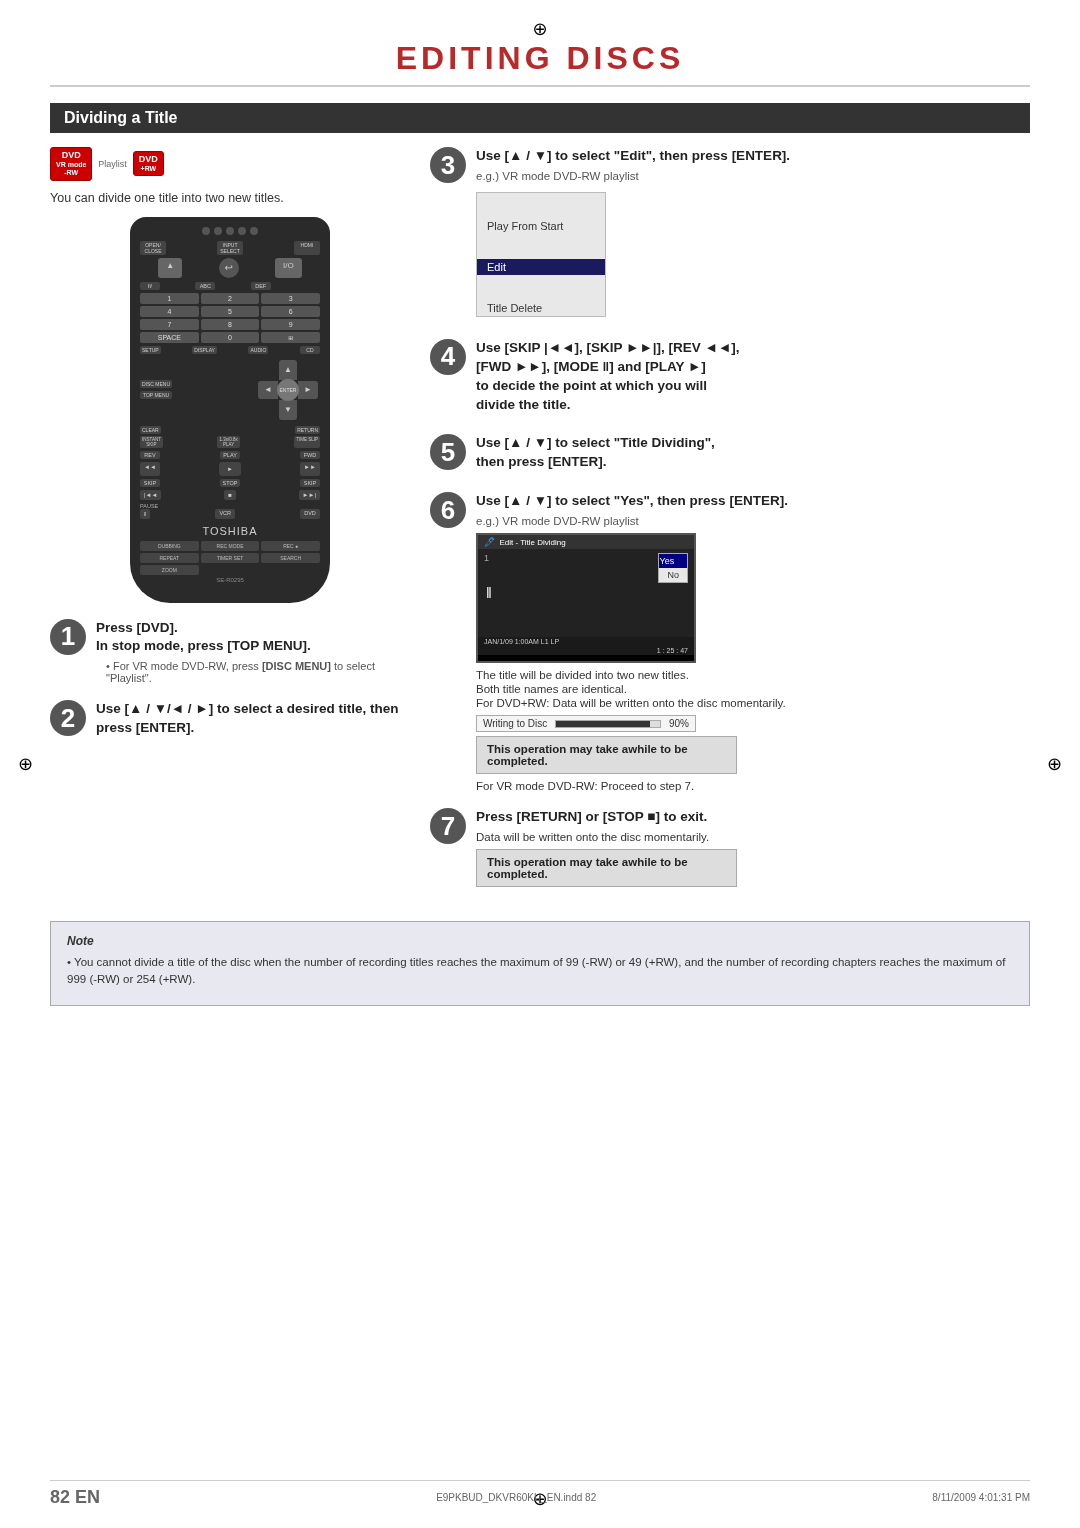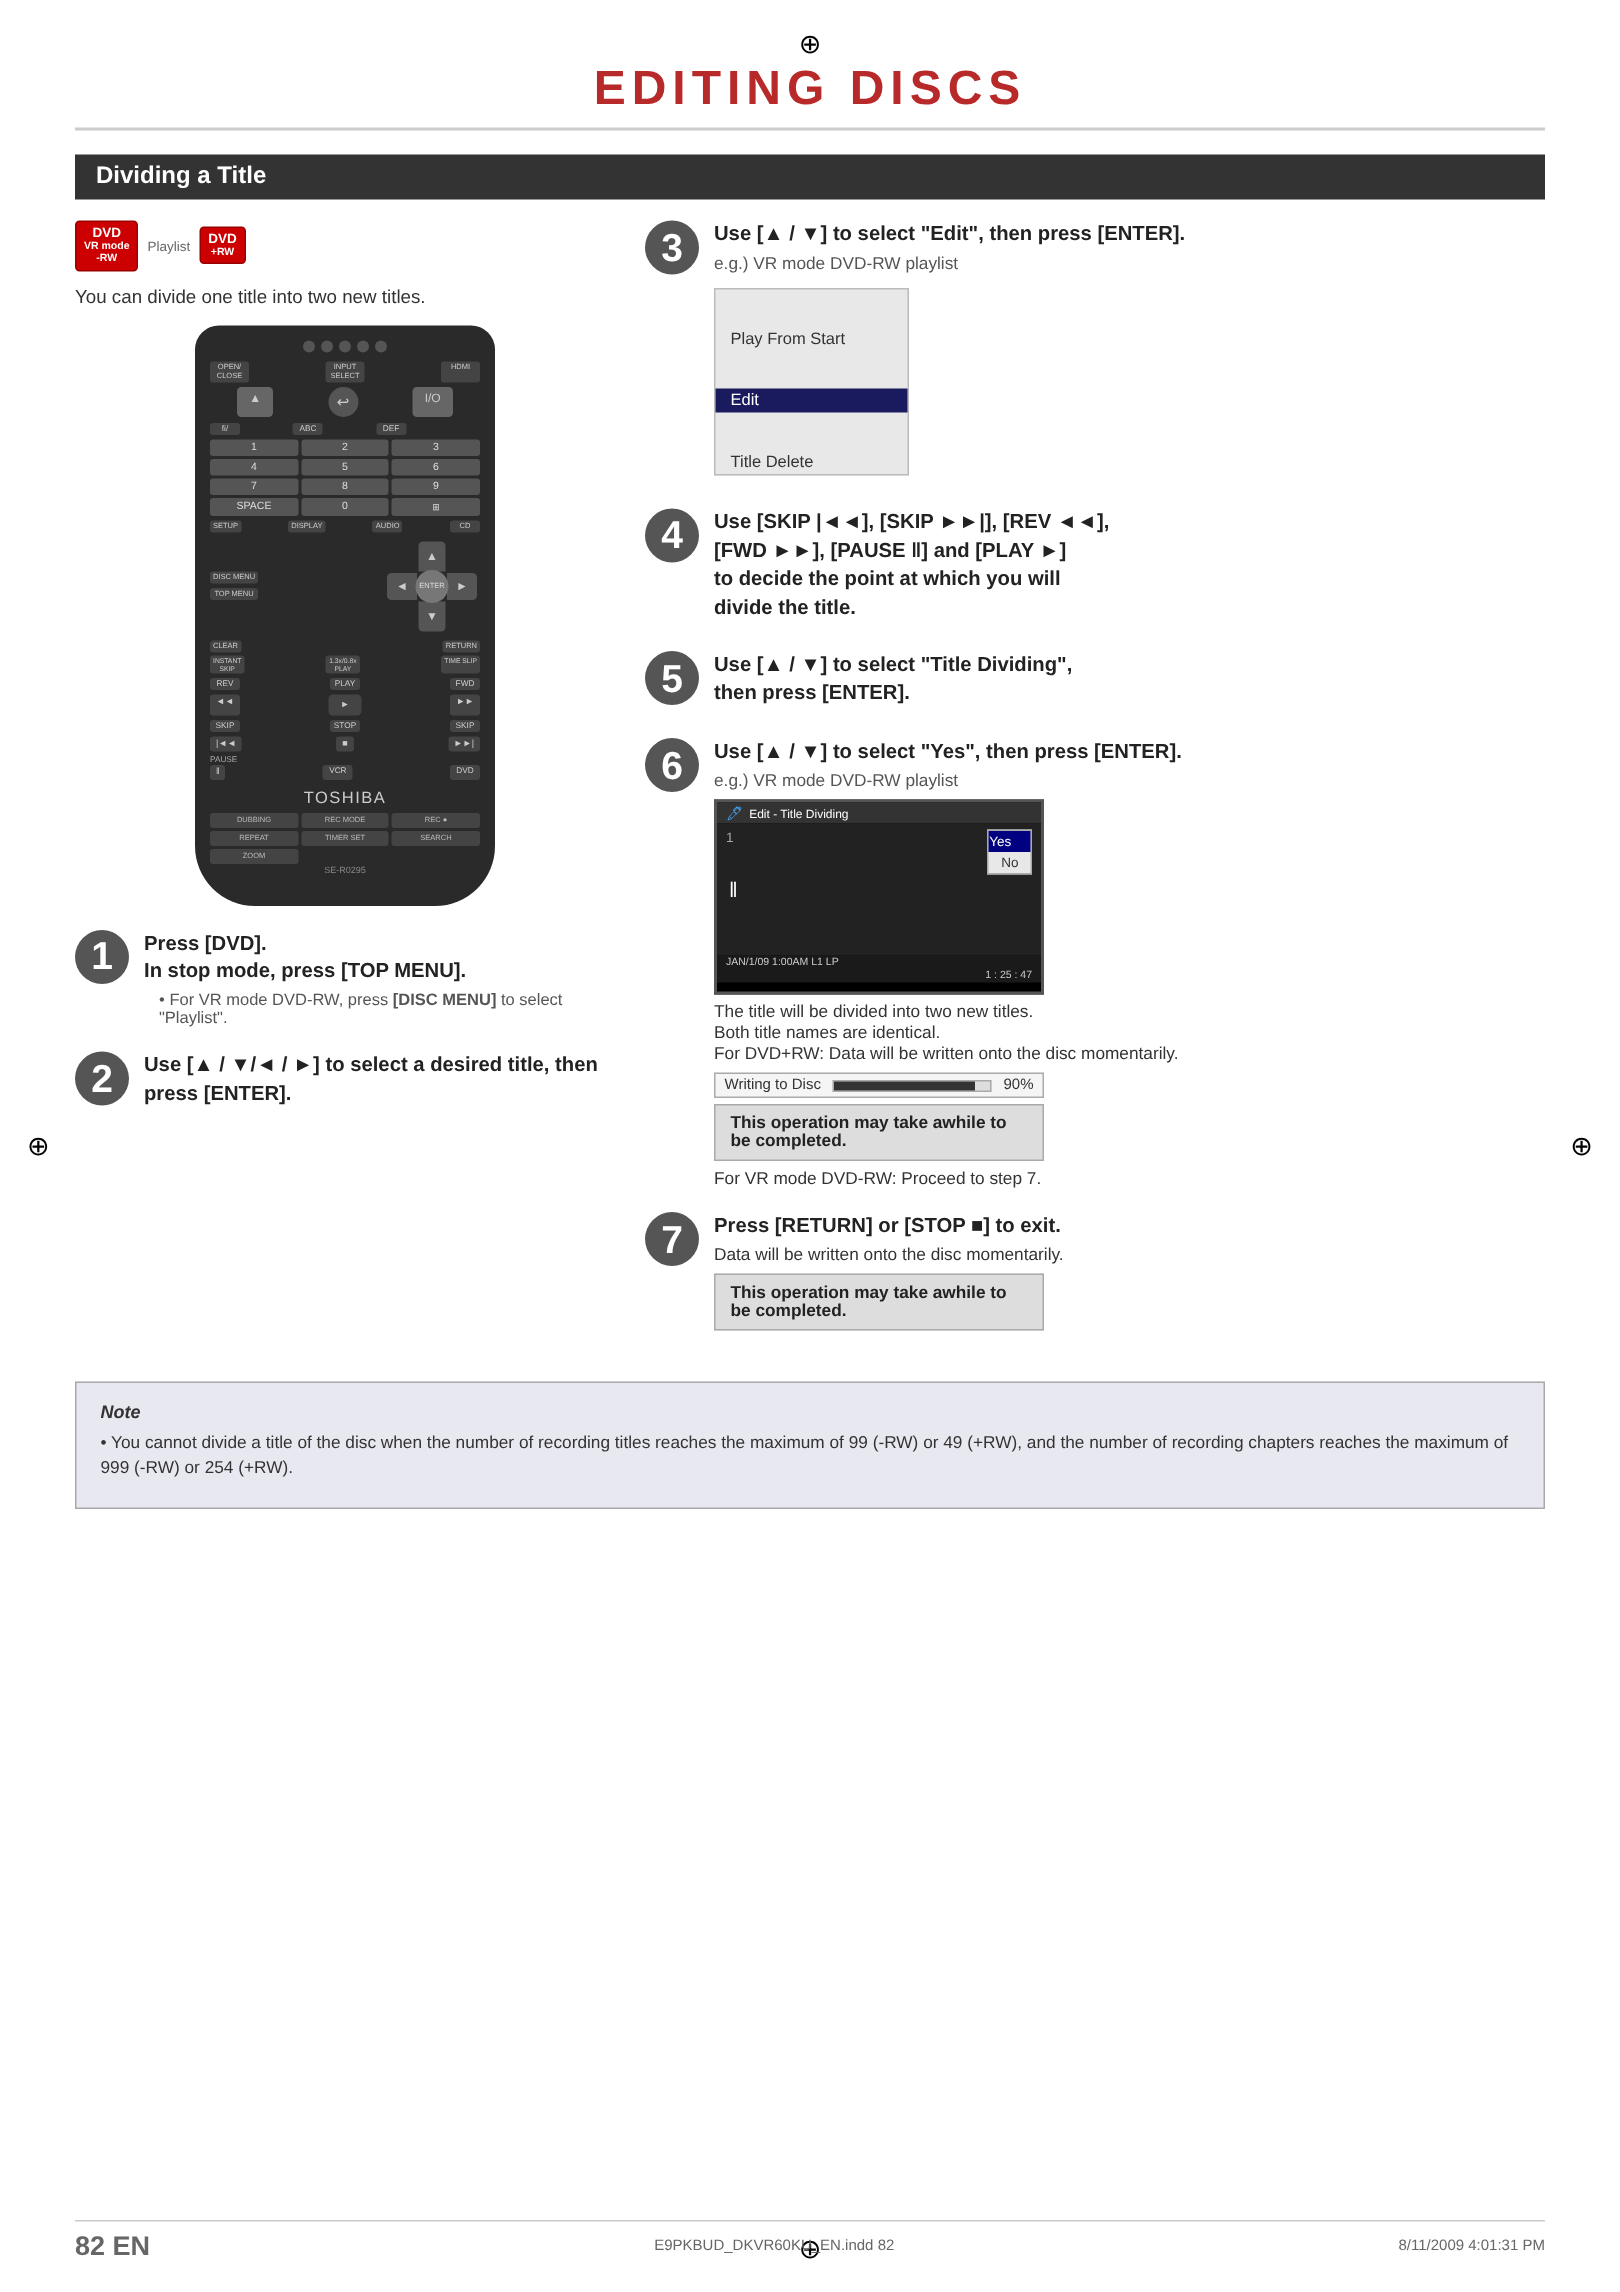--- a/index.html
+++ b/index.html
@@ -419,21 +419,21 @@
 
     
     .warning-box {
       background: #ddd;
       border: 1px solid #aaa;
       padding: 6px 10px;
       font-size: 11.5px;
       font-weight: bold;
       color: #222;
       margin: 4px 0;
-      width: 220px;
+      width: 261px;
     }
 
     
     .footer {
       position: absolute;
       bottom: 20px;
       left: 50px;
       right: 50px;
       display: flex;
       justify-content: space-between;
@@ -663,21 +663,21 @@
             <div class="menu-item">Title Delete</div>
           </div>
         </div>
       </div>
 
       <div class="step">
         <div class="step-number">4</div>
         <div class="step-content">
           <div class="step-title">
             Use <b>[SKIP |◄◄], [SKIP ►►|], [REV ◄◄],</b><br>
-            <b>[FWD ►►], [PAUSE ‖] and [PLAY ►]</b><br>
+            <b>[FWD ►►], [MODE ‖] and [PLAY ►]</b><br>
             to decide the point at which you will<br>
             <b>divide the title.</b>
           </div>
         </div>
       </div>
 
       <div class="step">
         <div class="step-number">5</div>
         <div class="step-content">
           <div class="step-title">

